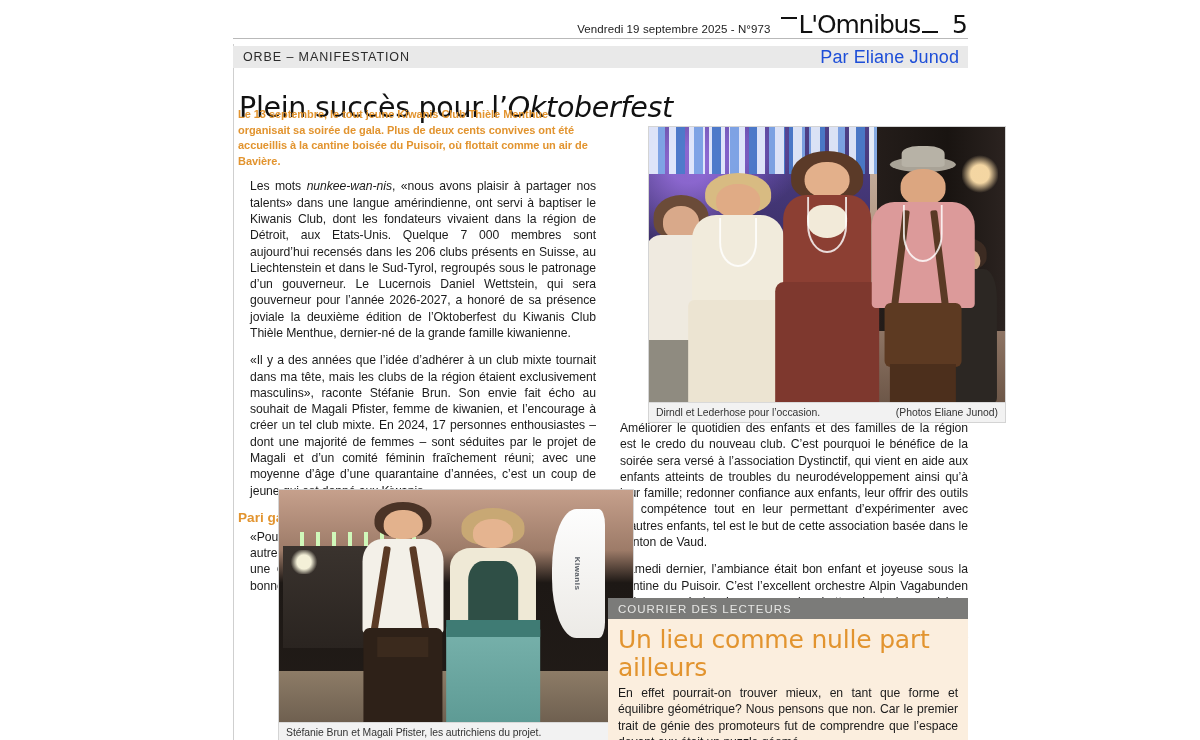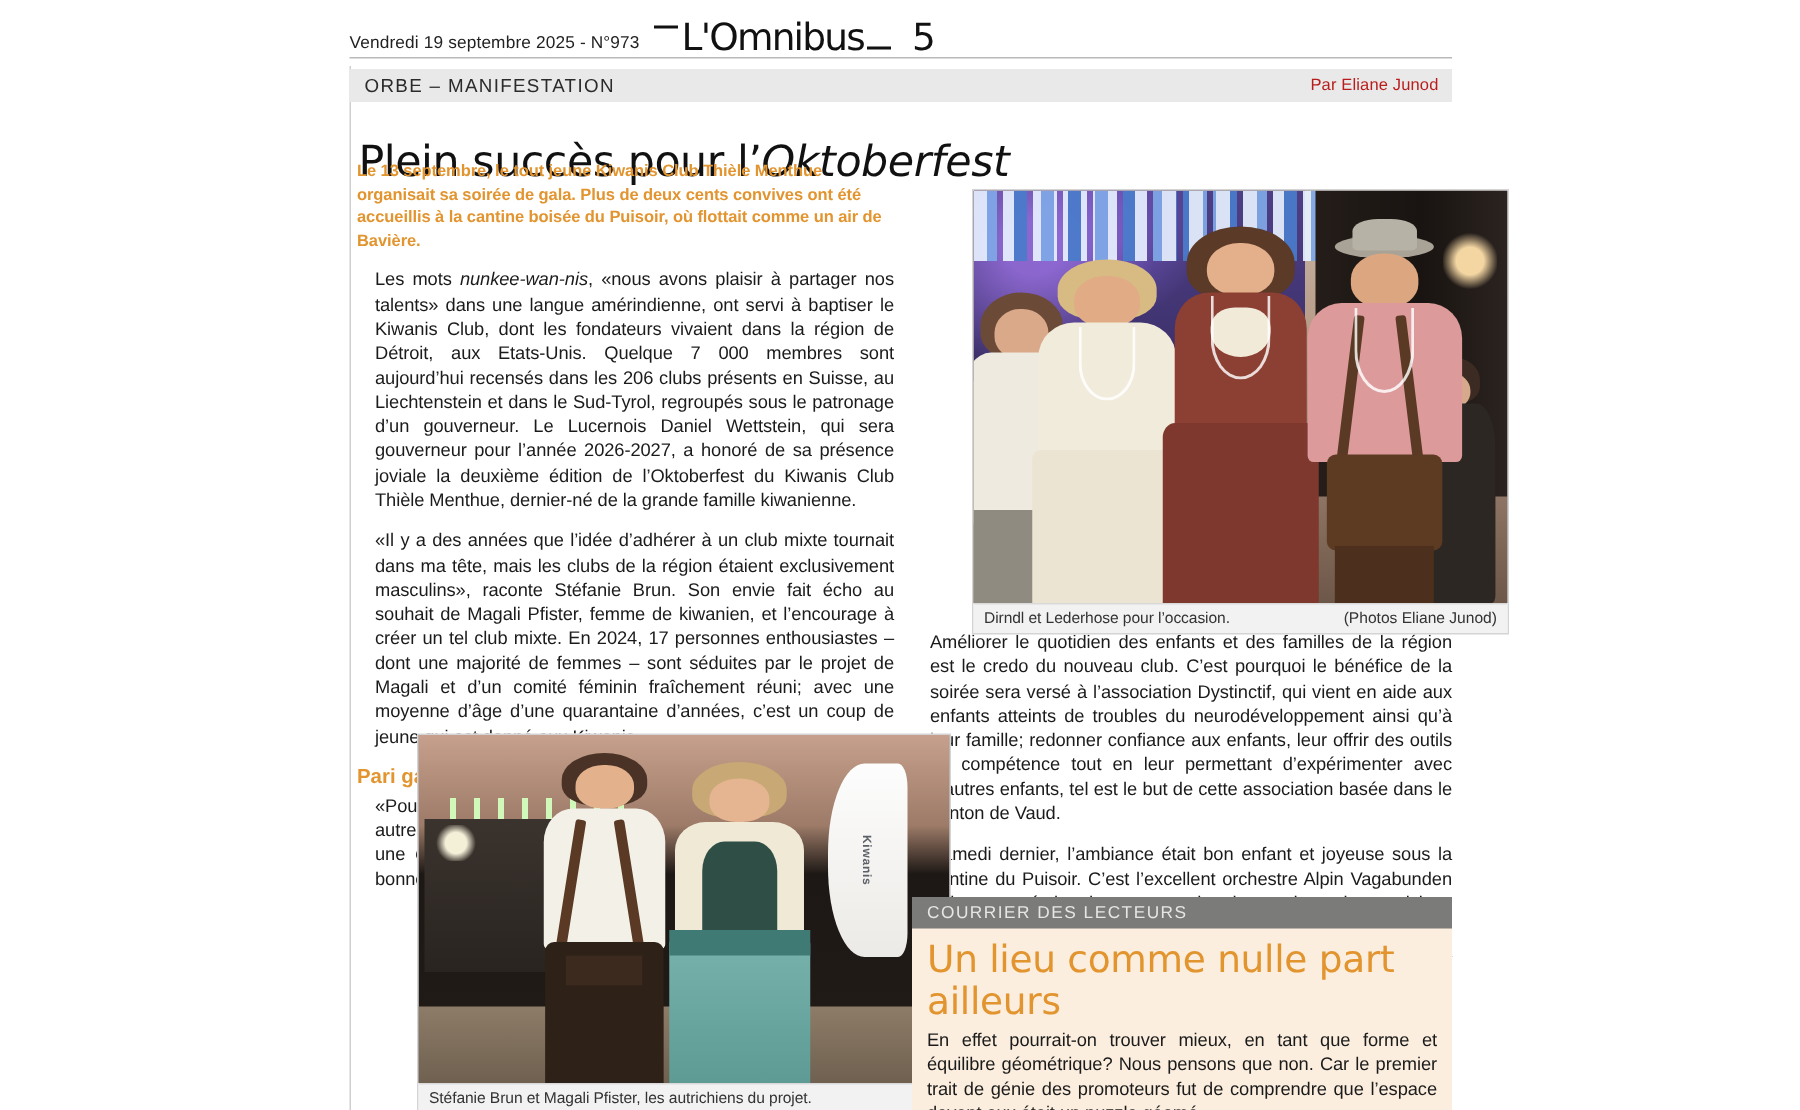--- a/index.html
+++ b/index.html
@@ -25,20 +25,21 @@
 
   
   .masthead {
     position: absolute;
     left: 233px;
     top: 10px;
     width: 735px;
     height: 28px;
     display: flex;
     align-items: flex-end;
+    justify-content: flex-end;
     gap: 10px;
   }
   .masthead-date {
     font-size: 11.5px;
     color: #222;
     letter-spacing: 0.1px;
     padding-bottom: 3px;
     white-space: nowrap;
   }
   .logo {
@@ -106,22 +107,22 @@
     justify-content: space-between;
     box-sizing: border-box;
     padding: 0 9px 0 10px;
   }
   .kicker-text {
     font-size: 12.5px;
     letter-spacing: 0.9px;
     color: #2b2b2b;
   }
   .byline-text {
-    font-size: 11px;
-    color: #b91c1c;
+    font-size: 18px;
+    color: #1d4ed8;
     letter-spacing: 0.1px;
   }
 
   
   .headline {
     position: absolute;
     left: 239px;
     top: 73px;
     width: 720px;
     font-family: "DejaVu Sans", sans-serif;

